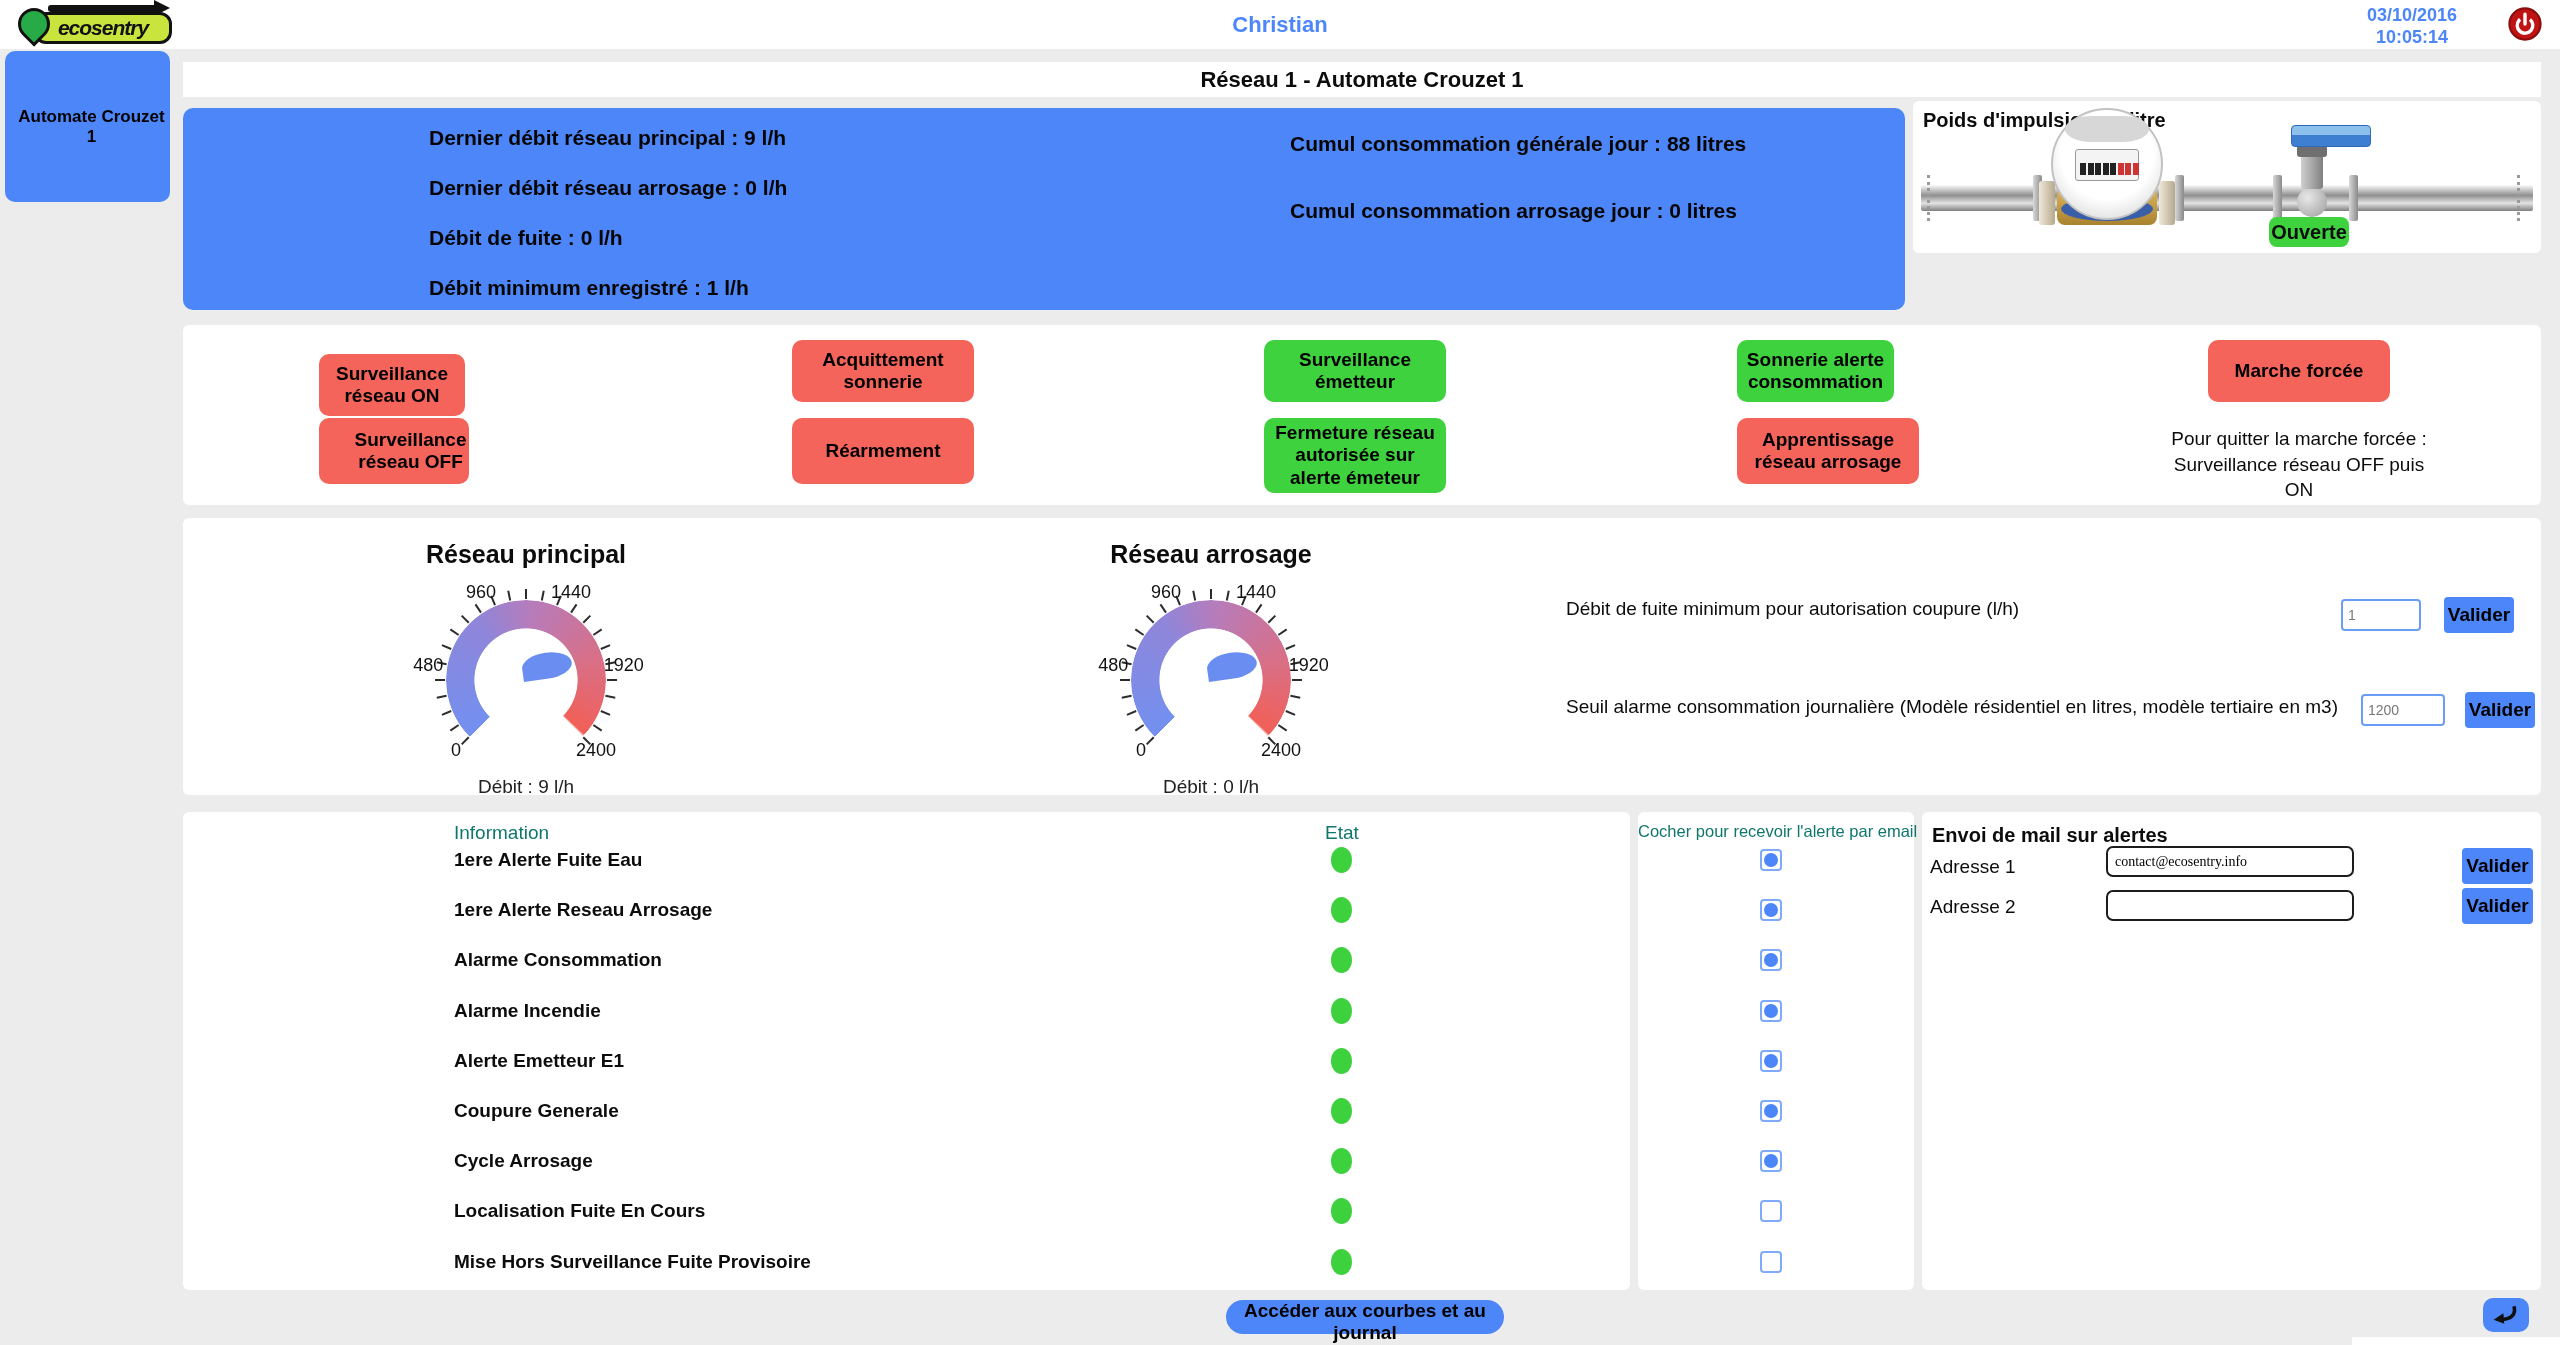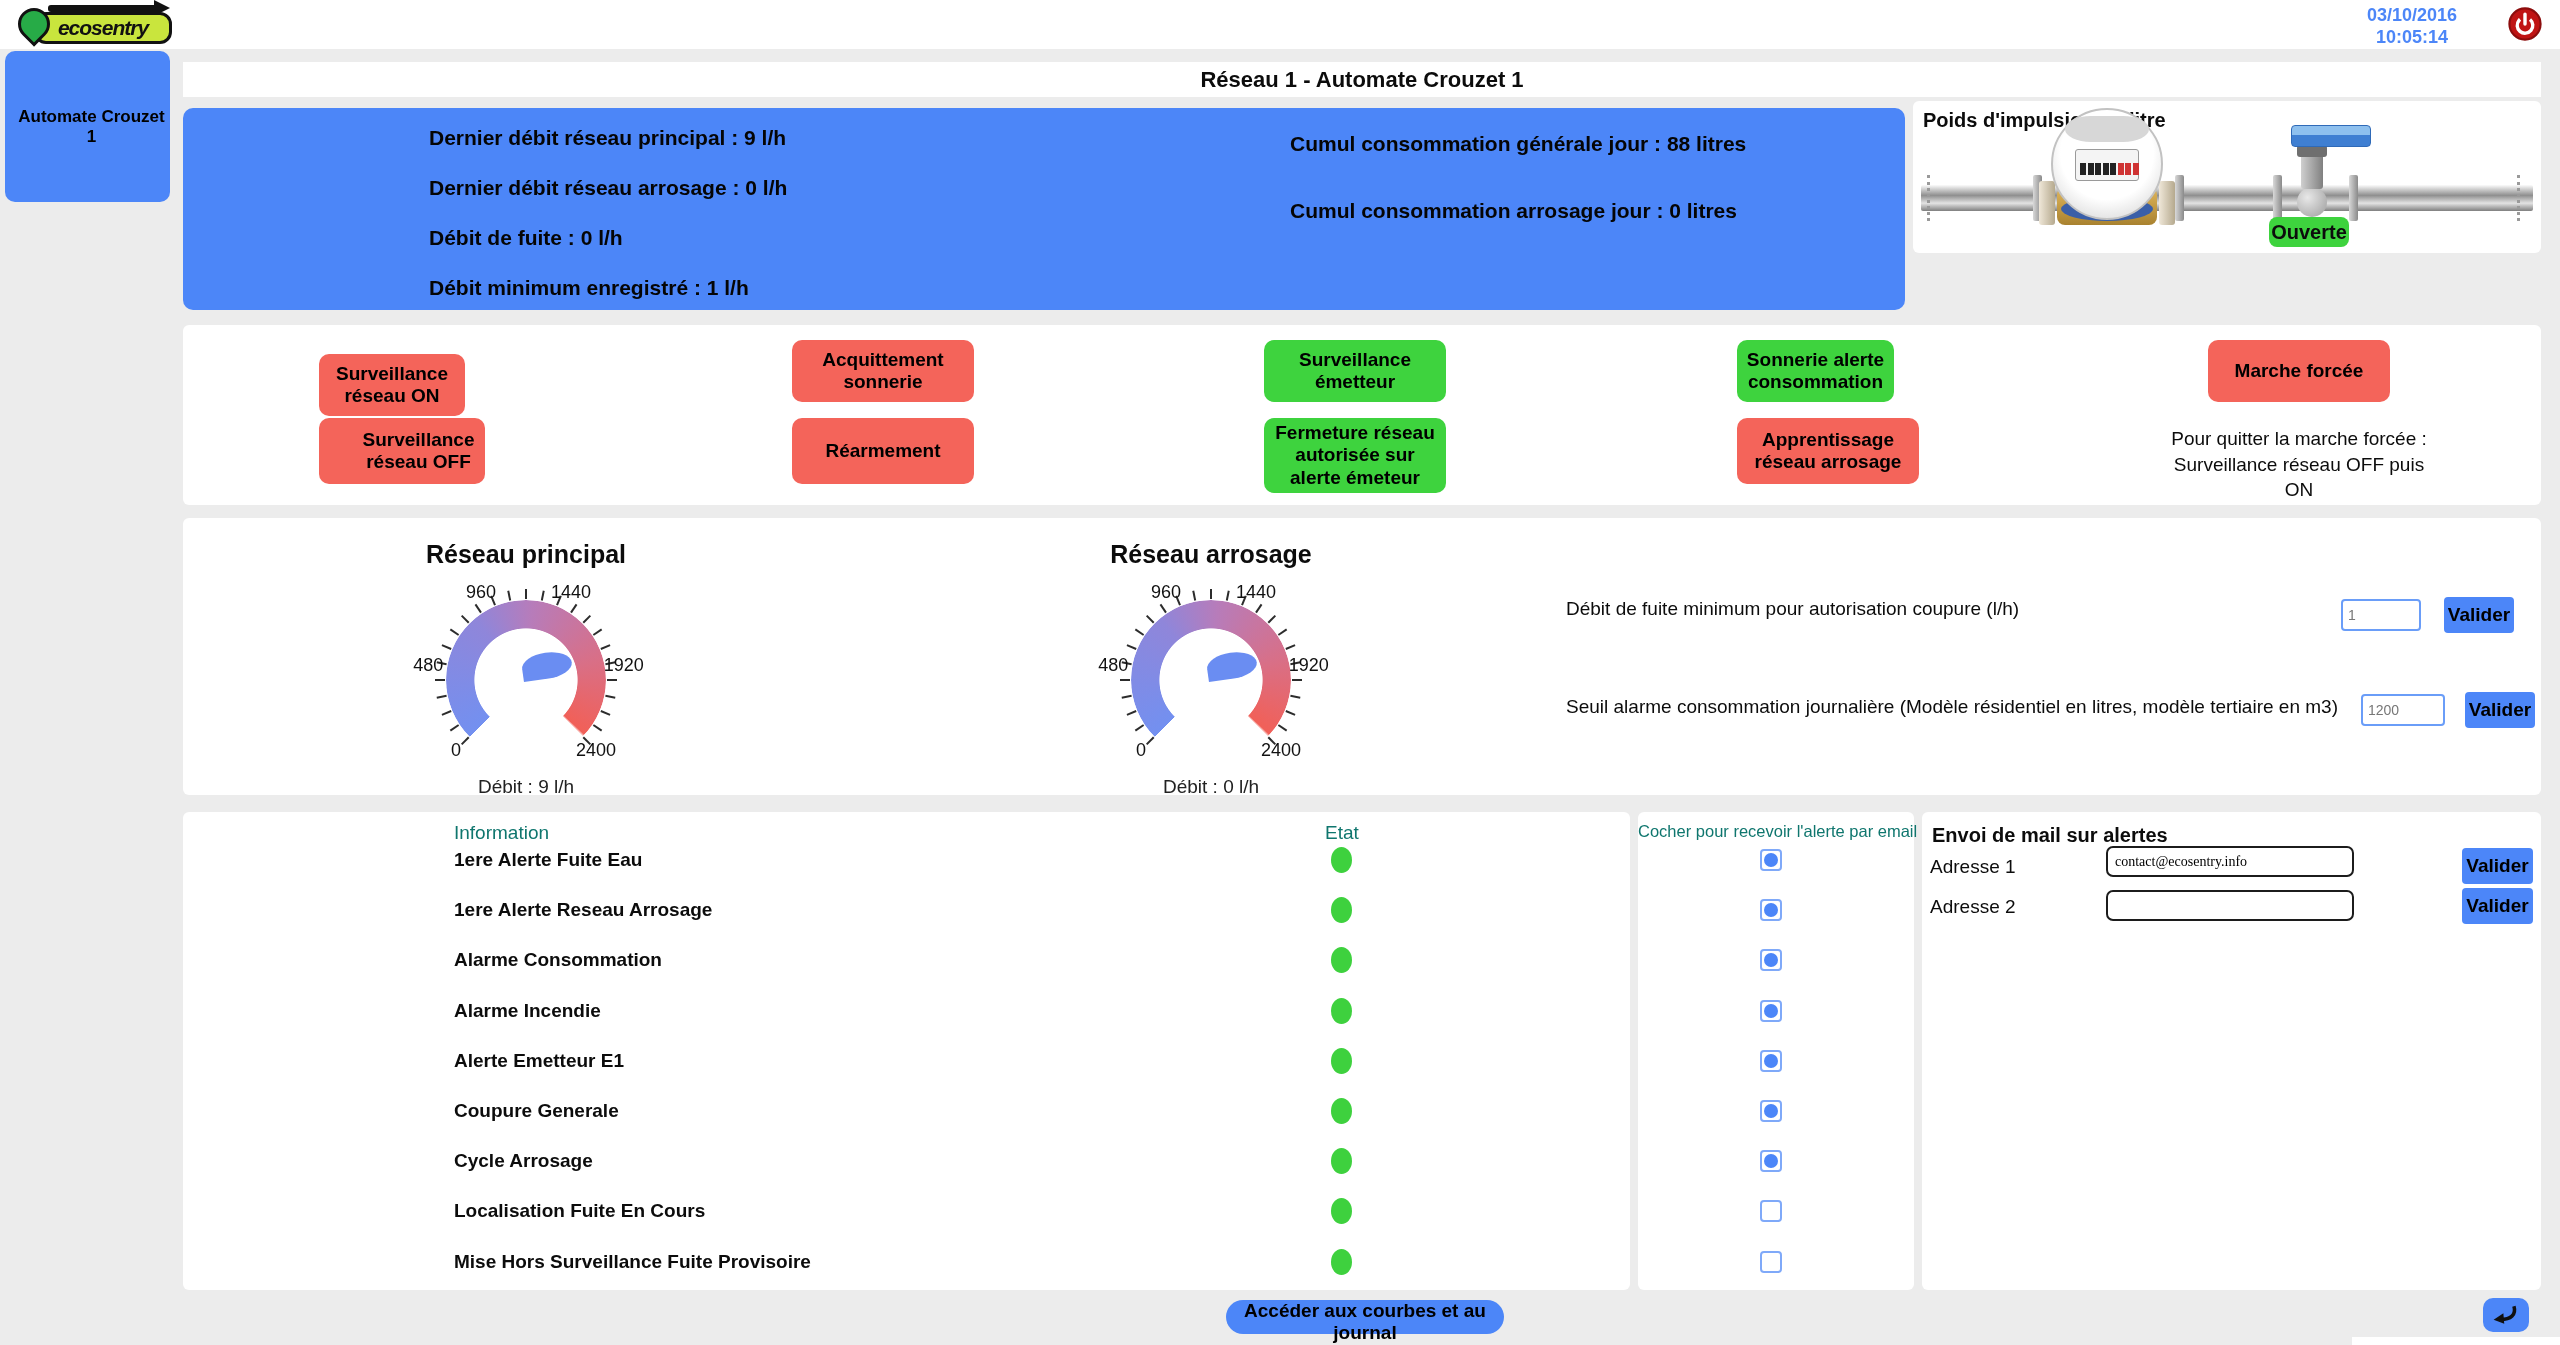--- a/index.html
+++ b/index.html
@@ -115,20 +115,21 @@
 
 <div id="app">
 
   <div id="topbar">
     <div id="logo">
       <div class="arrowbar"></div>
       <div class="arrowhead"></div>
       <div class="pill">ecosentry</div>
       <div class="drop"></div>
     </div>
+    <div id="user-name">Christian</div>
     <div id="datetime">
       <div>03/10/2016</div>
       <div>10:05:14</div>
     </div>
     <div id="power-btn">
       <svg viewBox="0 0 24 24" width="34" height="34">
         <circle cx="12" cy="12" r="11" fill="#c01414"></circle>
         <circle cx="12" cy="12" r="11" fill="none" stroke="#8c0d0d" stroke-width="1.5"></circle>
         <circle cx="12" cy="13" r="5.5" fill="none" stroke="#fff" stroke-width="2.4" stroke-dasharray="26.8 7.8" transform="rotate(-50 12 13)"></circle>
         <line x1="12" y1="5" x2="12" y2="12" stroke="#fff" stroke-width="2.4" stroke-linecap="round"></line>
@@ -175,21 +176,21 @@
       <div class="digit" style="left: 182px;"></div>
       <div class="digit" style="left: 189.5px;"></div>
       <div class="digit" style="left: 197px;"></div>
       <div class="digit red" style="left: 204.5px;"></div>
       <div class="digit red" style="left: 212px;"></div>
       <div class="digit red" style="left: 219.5px;"></div>
     </div>
 
   <div class="panel" id="controls-panel">
       <div class="ctl-btn ctl-red" style="left: 136px; top: 29px; width: 146px; min-height: 62px;">Surveillance réseau ON</div>
-      <div class="ctl-btn ctl-red" style="left: 136px; top: 93px; width: 166px; min-height: 66px; padding-left: 41px;">Surveillance réseau OFF</div>
+      <div class="ctl-btn ctl-red" style="left: 136px; top: 93px; width: 150px; min-height: 66px; padding-left: 41px;">Surveillance réseau OFF</div>
       <div class="ctl-btn ctl-red" style="left: 609px; top: 15px; width: 182px; min-height: 62px;">Acquittement sonnerie</div>
       <div class="ctl-btn ctl-red" style="left: 609px; top: 93px; width: 182px; min-height: 66px;">Réarmement</div>
       <div class="ctl-btn ctl-green" style="left: 1081px; top: 15px; width: 182px; min-height: 62px;">Surveillance émetteur</div>
       <div class="ctl-btn ctl-green" style="left: 1081px; top: 93px; width: 182px; min-height: 66px;">Fermeture réseau autorisée sur alerte émeteur</div>
       <div class="ctl-btn ctl-green" style="left: 1554px; top: 15px; width: 157px; min-height: 62px;">Sonnerie alerte consommation</div>
       <div class="ctl-btn ctl-red" style="left: 1554px; top: 93px; width: 182px; min-height: 66px;">Apprentissage réseau arrosage</div>
       <div class="ctl-btn ctl-red" style="left: 2025px; top: 15px; width: 182px; min-height: 62px;">Marche forcée</div>
       <div class="ctl-note" style="left: 1986px; top: 101px; width: 260px;">Pour quitter la marche forcée : Surveillance réseau OFF puis ON</div>
     </div>
 

